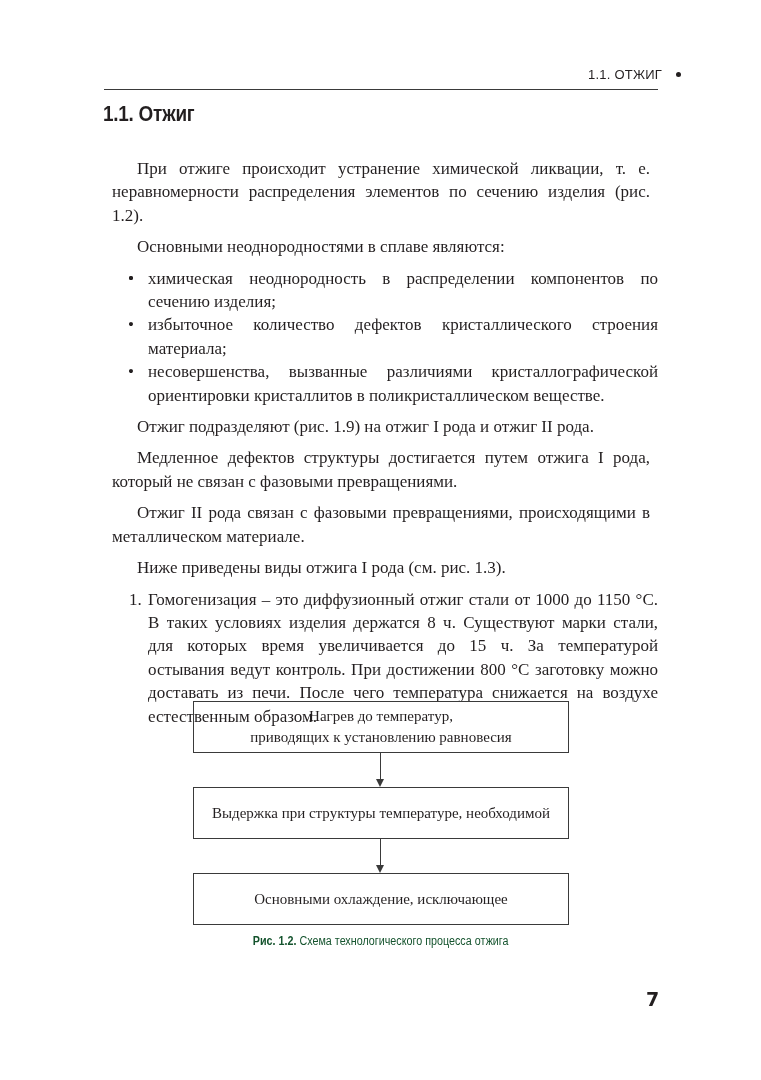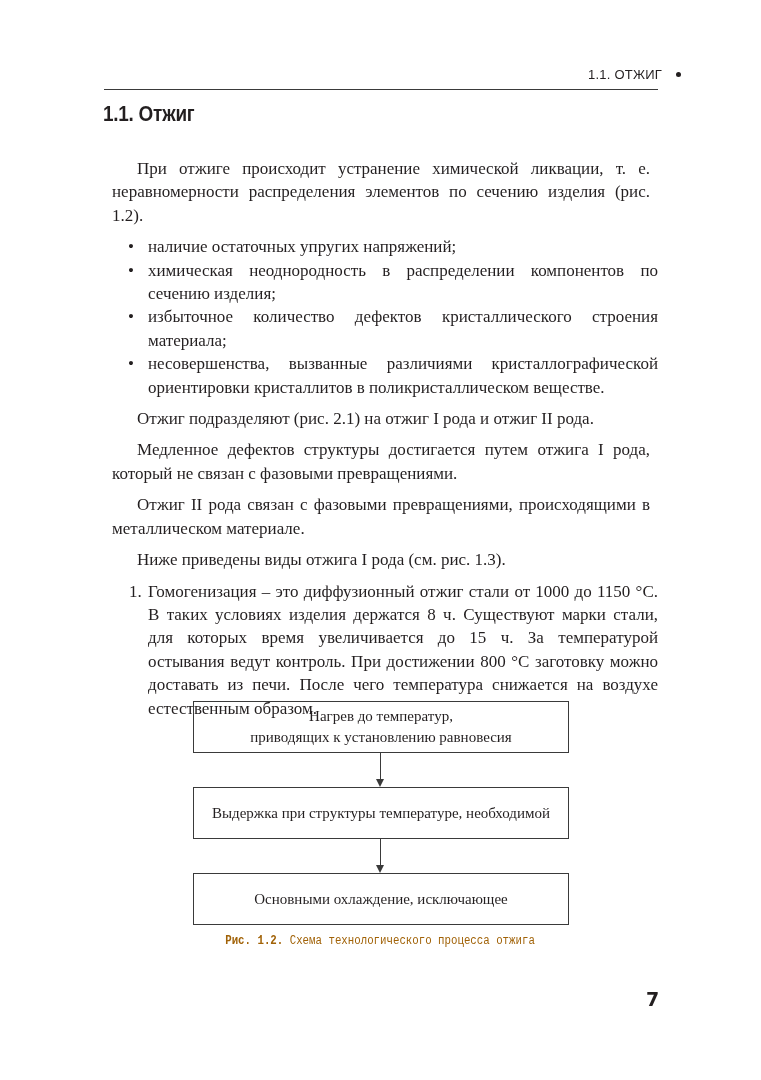--- a/index.html
+++ b/index.html
@@ -128,23 +128,23 @@
       border-left: 4.5px solid transparent;
       border-right: 4.5px solid transparent;
       border-top: 8px solid #3a3a3a;
     }
     .caption {
       position: absolute;
       top: 934px;
       left: 0;
       width: 761px;
       text-align: center;
-      font-family: Liberation Mono, monospace;
+      font-family: Liberation Sans, sans-serif;
       font-size: 12.5px;
-      color: #a16207;
+      color: #14532d;
     }
     .caption .inner {
       display: inline-block;
       transform: scaleX(0.86);
     }
     .caption .label {
       font-weight: bold;
     }
     .page-number {
       position: absolute;
@@ -162,39 +162,39 @@
 <div class="running-head">
   <span>1.1. ОТЖИГ</span>
   <span class="bullet-dot"></span>
 </div>
 <div class="head-rule"></div>
 
 <h1 class="section-title">1.1. Отжиг</h1>
 
 <div class="body-text">
   <p>При отжиге происходит устранение химической ликвации, т. е. неравномерности распределения элементов по сечению изделия (рис. 1.2).</p>
+  <p>Основными неоднородностями в сплаве являются:</p>
   <ul>
     <li>
       <span class="marker">•</span>
-      <span>наличие остаточных упругих напряжений;</span>
     </li>
     <li>
       <span class="marker">•</span>
       <span>химическая неоднородность в распределении компонентов по сечению изделия;</span>
     </li>
     <li>
       <span class="marker">•</span>
       <span>избыточное количество дефектов кристаллического строения материала;</span>
     </li>
     <li>
       <span class="marker">•</span>
       <span>несовершенства, вызванные различиями кристаллографической ориентировки кристаллитов в поликристаллическом веществе.</span>
     </li>
   </ul>
-  <p>Отжиг подразделяют (рис. 2.1) на отжиг I рода и отжиг II рода.</p>
+  <p>Отжиг подразделяют (рис. 1.9) на отжиг I рода и отжиг II рода.</p>
   <p>Медленное дефектов структуры достигается путем отжига I рода, который не связан с фазовыми превращениями.</p>
   <p>Отжиг II рода связан с фазовыми превращениями, происходящими в металлическом материале.</p>
   <p>Ниже приведены виды отжига I рода (см. рис. 1.3).</p>
   <ol>
     <li class="num">
       <span class="marker">1.</span>
       <span>Гомогенизация – это диффузионный отжиг стали от 1000 до 1150 °C. В таких условиях изделия держатся 8 ч. Существуют марки стали, для которых время увеличивается до 15 ч. За температурой остывания ведут контроль. При достижении 800 °C заготовку можно доставать из печи. После чего температура снижается на воздухе естественным образом.</span>
     </li>
   </ol>
 </div>

